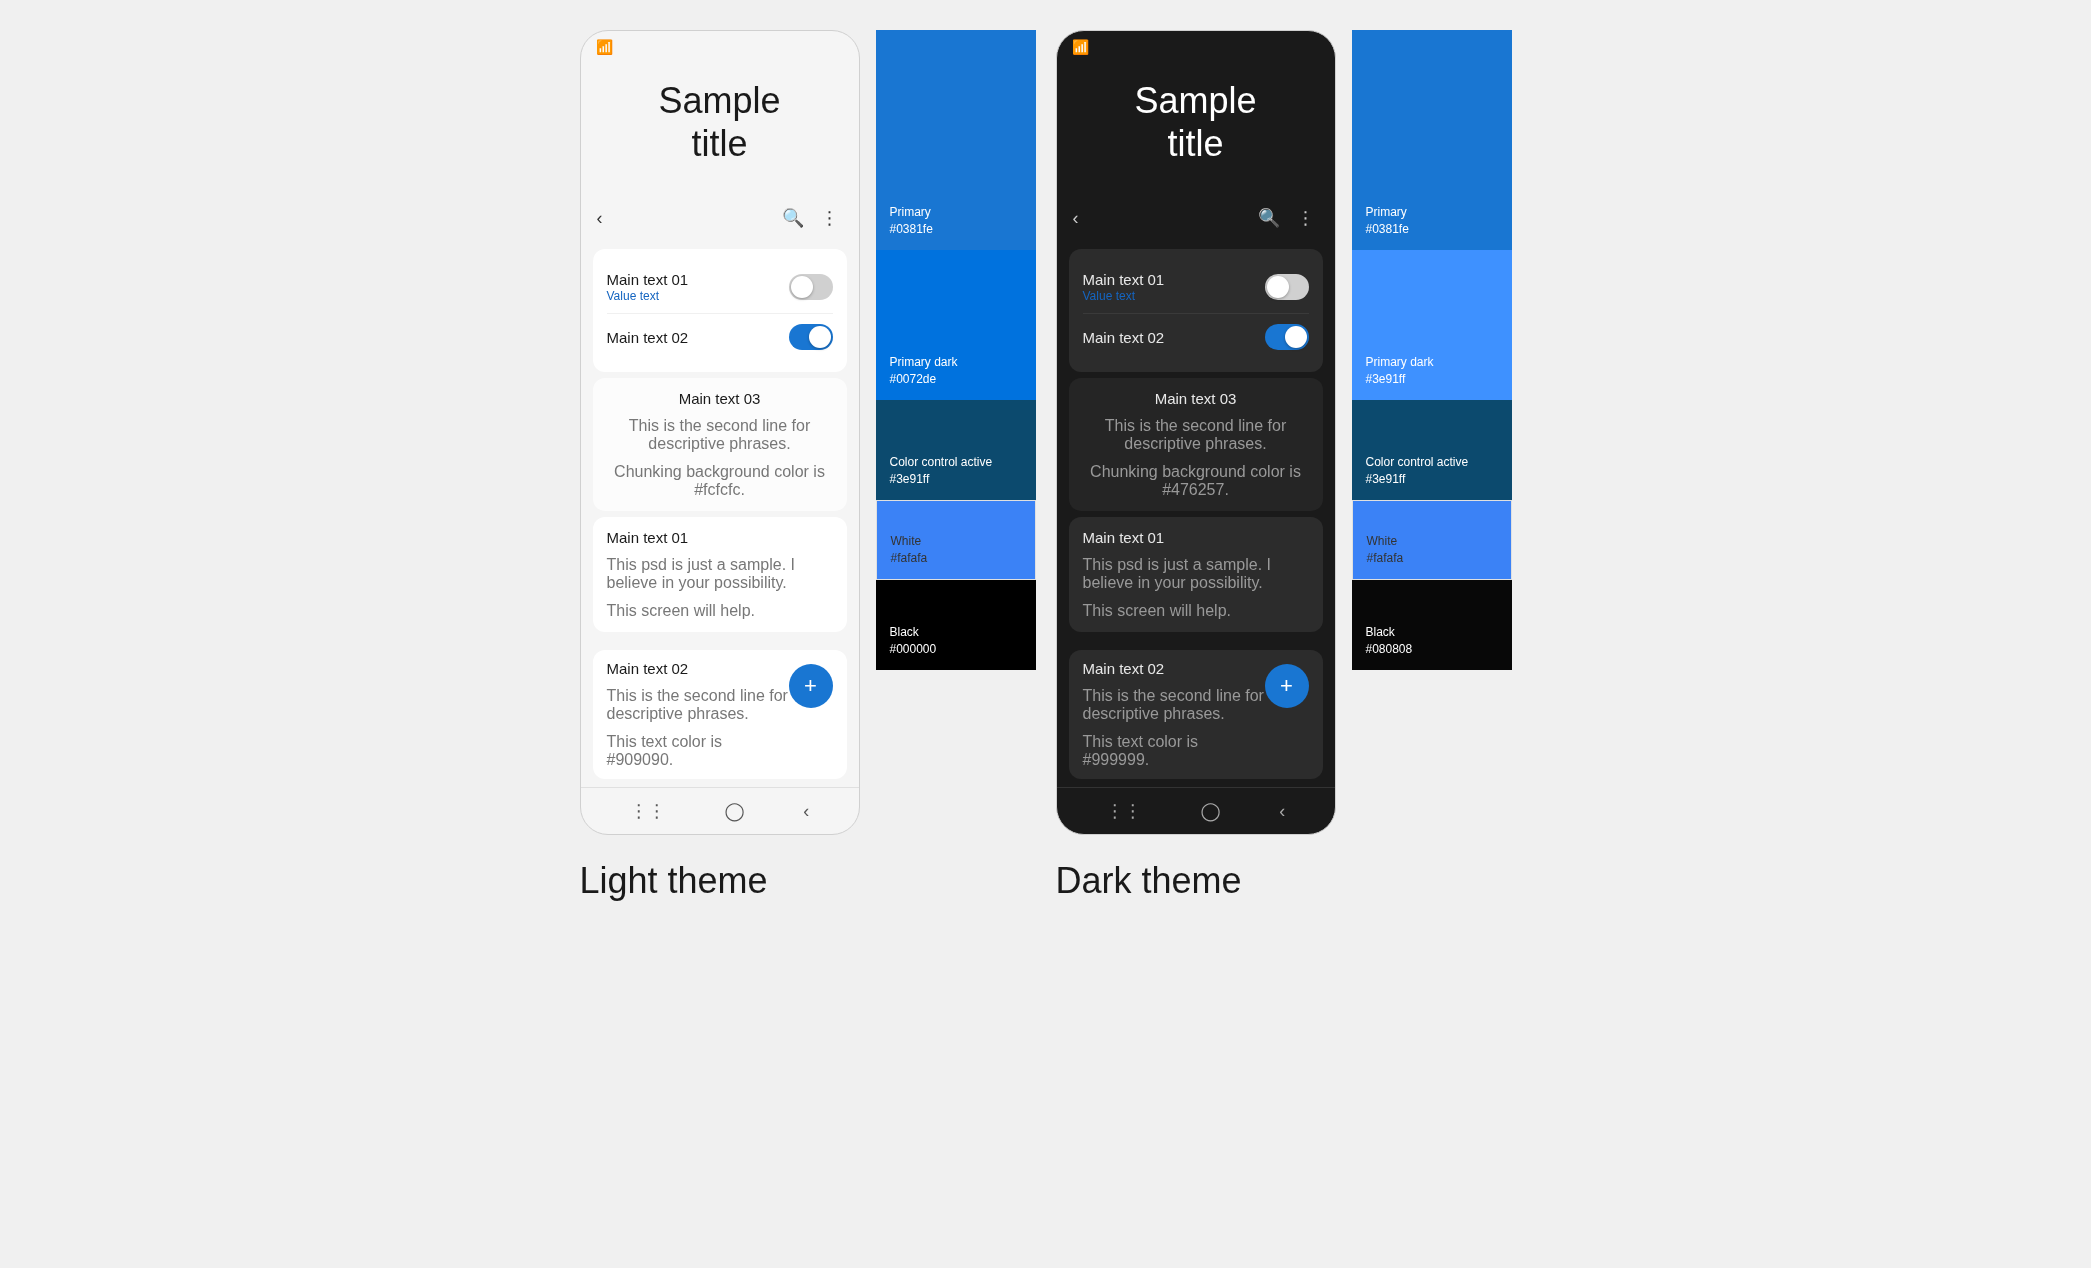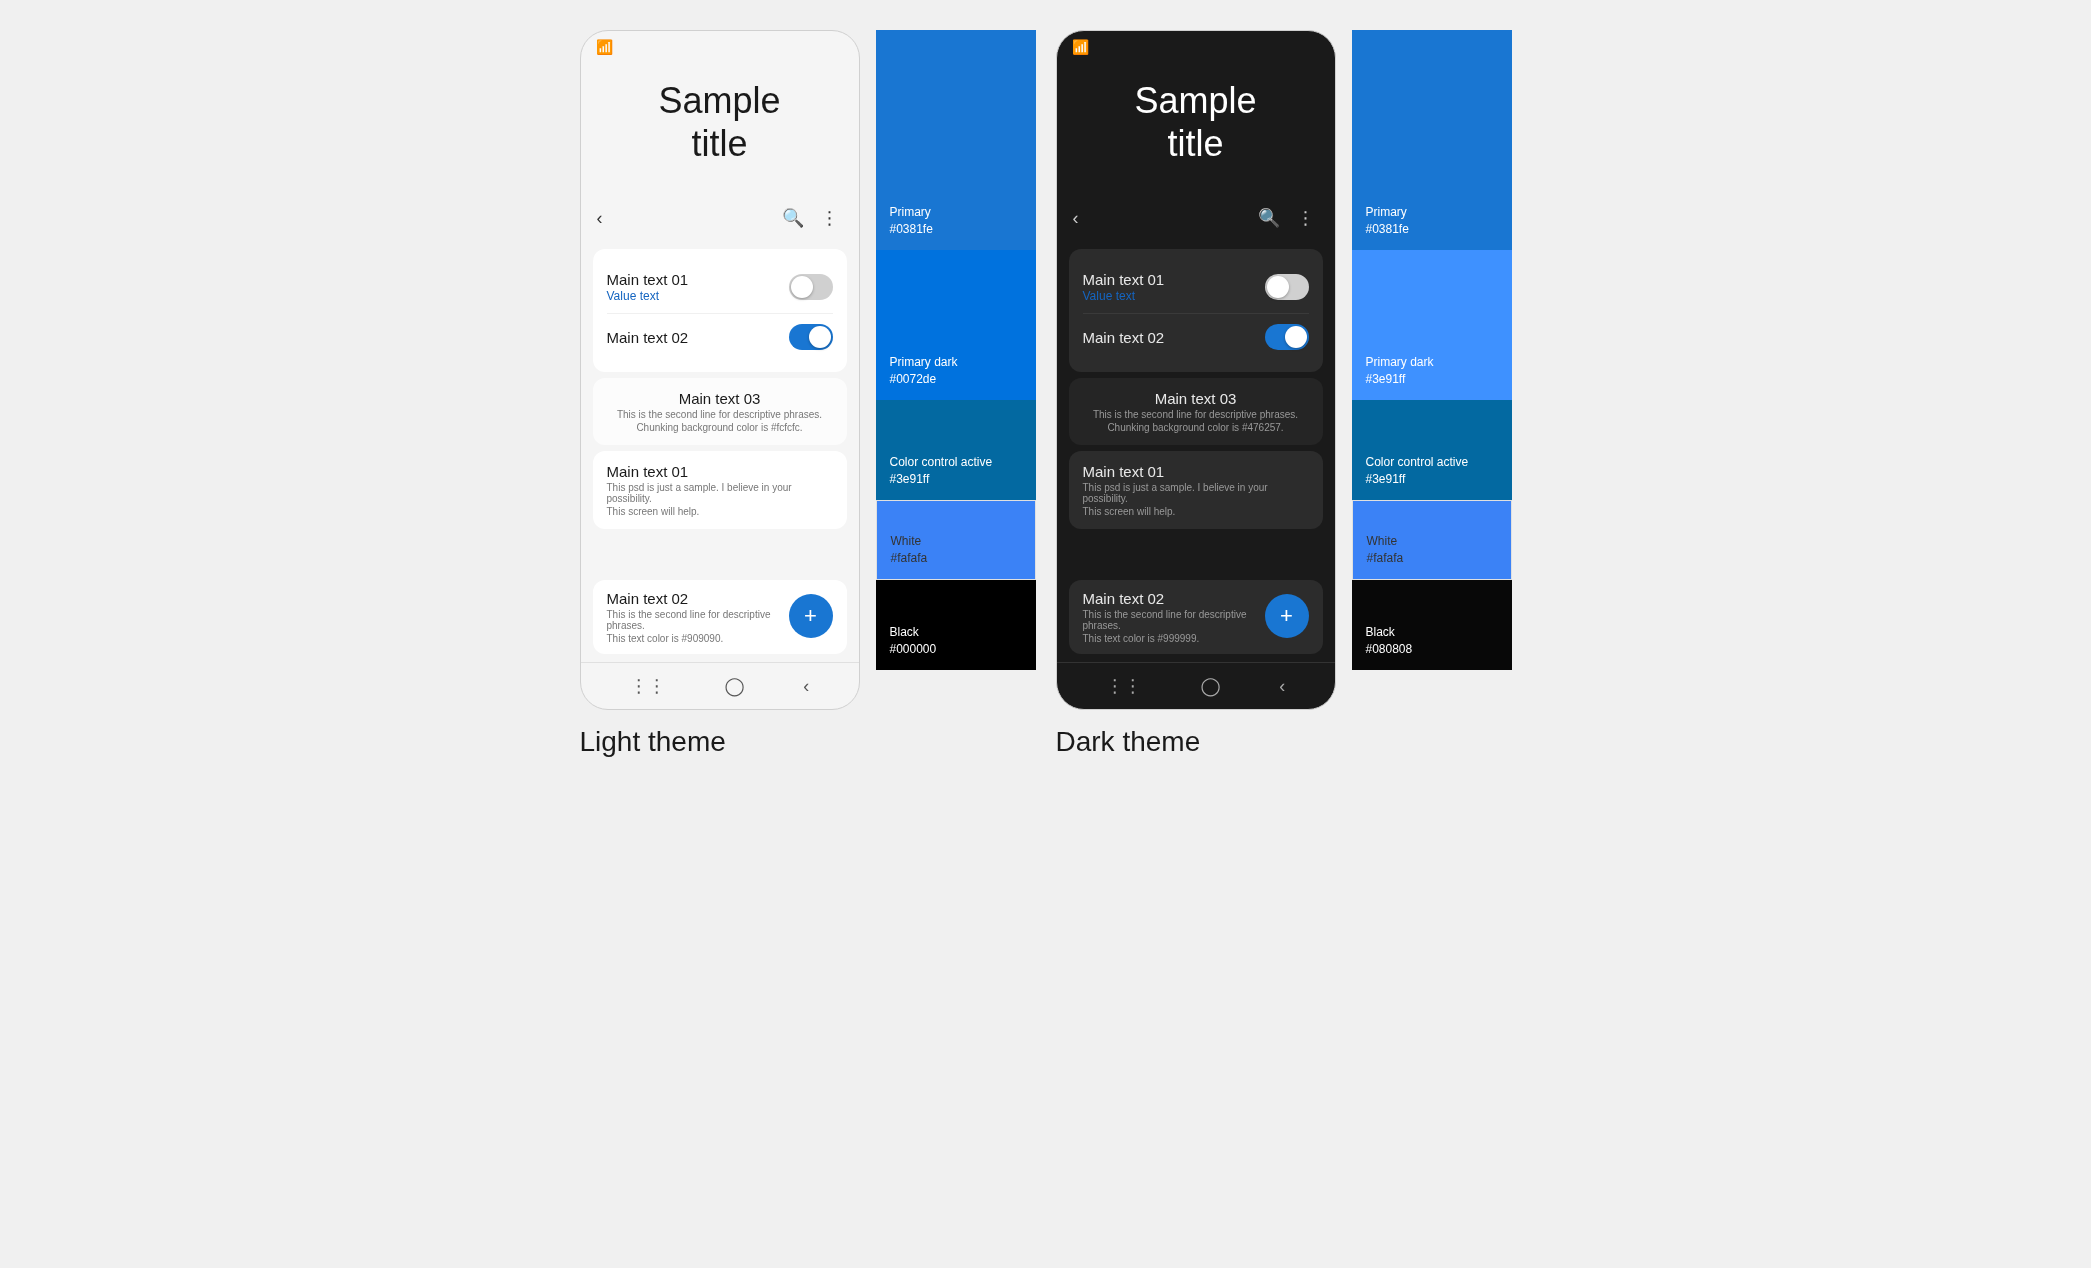--- a/index.html
+++ b/index.html
@@ -21,24 +21,24 @@
     }
 
     .theme-section {
       display: flex;
       flex-direction: column;
       align-items: flex-start;
       gap: 12px;
     }
 
     .theme-label {
-      font-size: 28px;
+      font-size: 36px;
       font-weight: 400;
       color: #1a1a1a;
-      margin-top: 4px;
+      margin-top: 13px;
     }
 
     .phone-and-palette {
       display: flex;
       gap: 16px;
       align-items: flex-start;
     }
 
     
     .phone {
@@ -219,23 +219,23 @@
       padding: 12px 14px;
       margin-bottom: 2px;
       text-align: center;
     }
 
     .phone.dark .chunk-card {
       background: #252525;
     }
 
     .item-description {
-      font-size: 10px;
+      font-size: 16px;
       color: #777;
-      margin-top: 2px;
+      margin-top: 10px;
     }
 
     .phone.dark .item-description {
       color: #999;
     }
 
     
     .fab-section {
       padding: 8px 12px;
     }
@@ -310,21 +310,21 @@
       background: #1976d2;
       min-height: 220px;
     }
 
     .palette-item.primary-dark {
       background: #0d47a1;
       min-height: 150px;
     }
 
     .palette-item.color-control {
-      background: #0369a1;
+      background: #0c4a6e;
       min-height: 100px;
       justify-content: flex-end;
     }
 
     .palette-item.white-item {
       background: #3b82f6;
       min-height: 70px;
       border: 1px solid #e0e0e0;
     }
 

